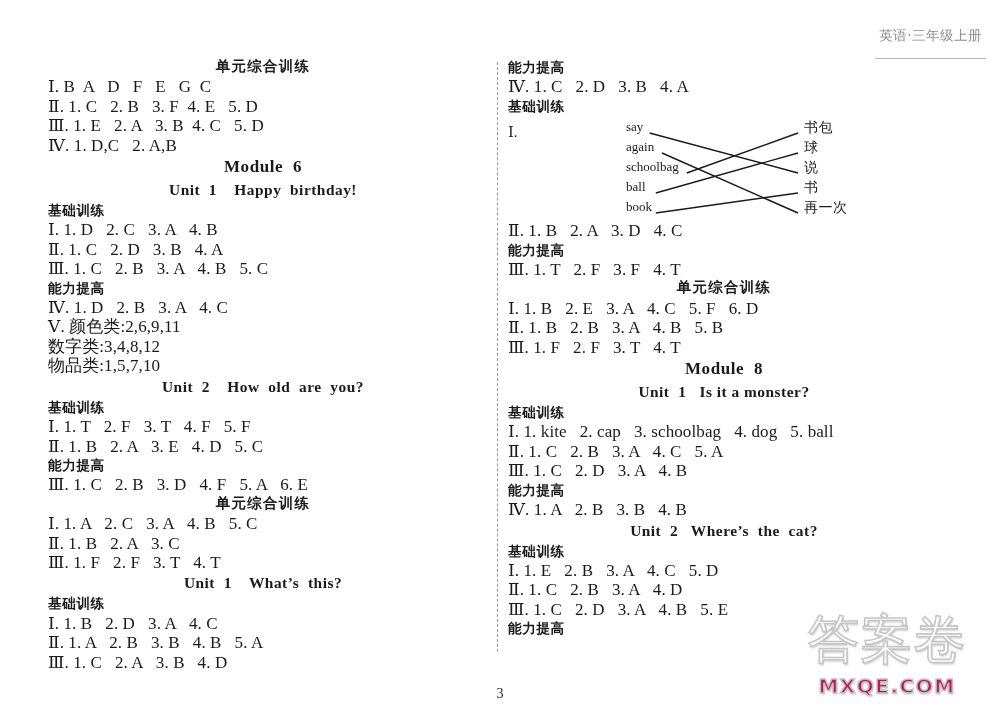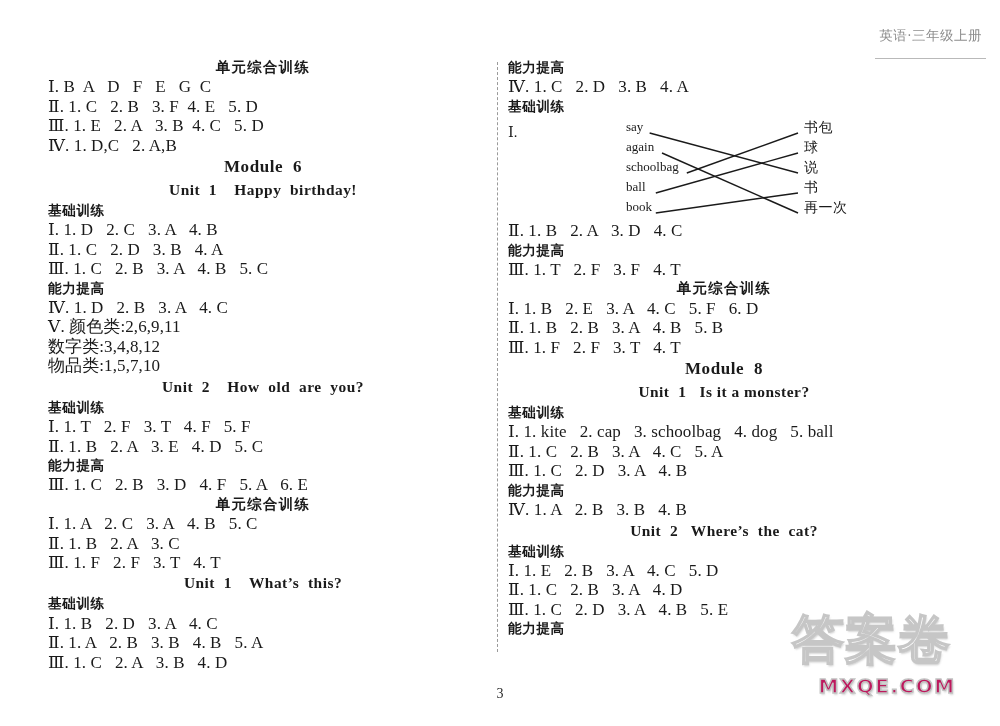--- a/index.html
+++ b/index.html
@@ -64,21 +64,21 @@
     letter-spacing: 0.1px;
   }
   .line.cn {
     font-family: "DejaVu Sans", "Liberation Sans", sans-serif;
     font-size: 13.6px;
     letter-spacing: 0.6px;
     font-weight: 600;
   }
   .line.center-cn {
     text-align: center;
-    font-family: Liberation Serif, serif;
+    font-family: Liberation Mono, monospace;
     font-size: 14.4px;
     letter-spacing: 1.4px;
     font-weight: 600;
   }
   .line.module {
     text-align: center;
     font-weight: bold;
     font-size: 17px;
     line-height: 24px;
     letter-spacing: 0.6px;
@@ -147,24 +147,25 @@
     position: absolute;
     right: 18px;
     bottom: 14px;
     width: 190px;
     height: 104px;
     pointer-events: none;
   }
   .wm-top {
     font-family: "DejaVu Sans", "Liberation Sans", sans-serif;
     font-size: 52px;
-    font-weight: bold;
+    font-weight: normal;
     letter-spacing: 1px;
     color: #ffffff;
     -webkit-text-stroke: 1.6px #c6c6c6;
+    text-align: center;
     line-height: 62px;
     text-shadow: 1px 2px 2px rgba(150,150,150,0.45);
   }
   .wm-bottom {
     font-family: "DejaVu Sans", "Liberation Sans", sans-serif;
     font-size: 20px;
     font-weight: bold;
     letter-spacing: 1.5px;
     color: #be185d;
     -webkit-text-stroke: 1.5px #c2c2c2;

